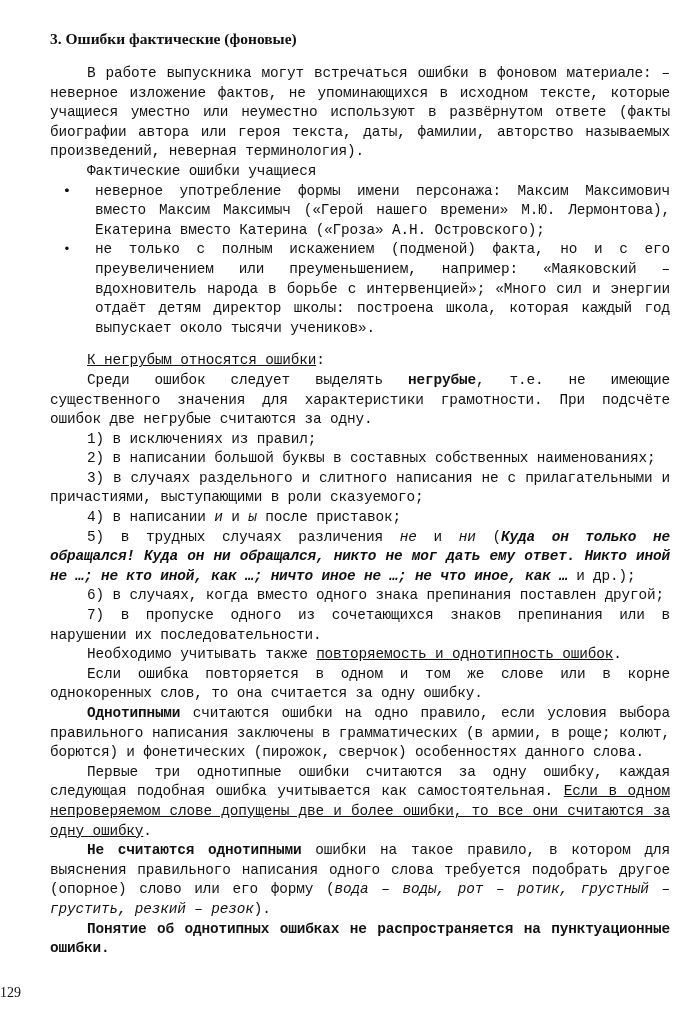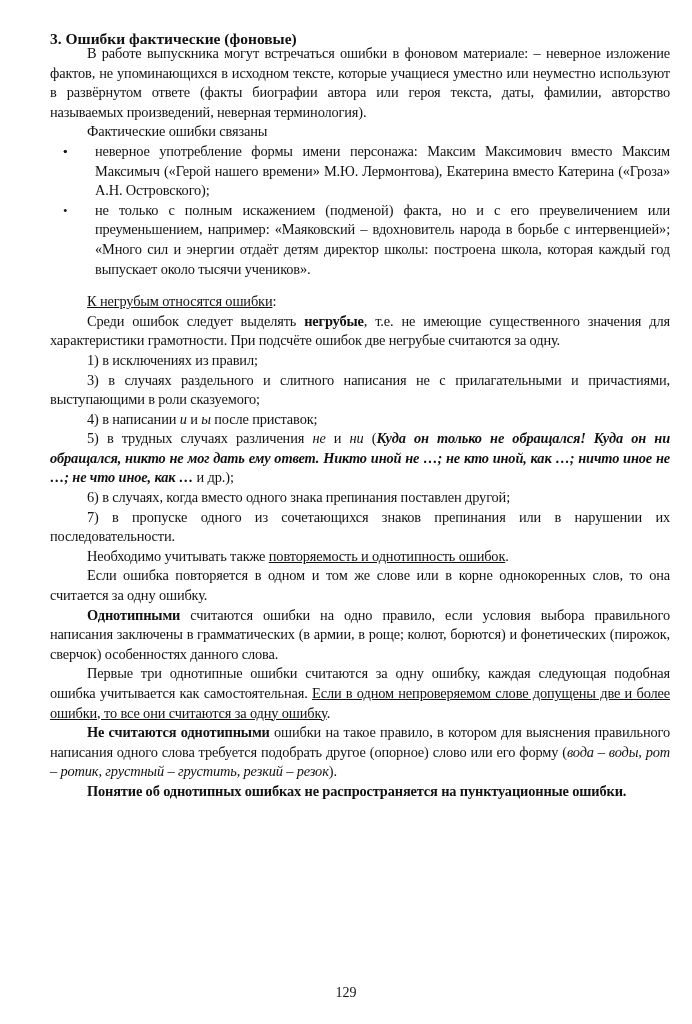--- a/index.html
+++ b/index.html
@@ -1,63 +1,64 @@
 <!DOCTYPE html>
 <html><head>
 <meta charset="utf-8">
 <style>
   html, body { margin:0; padding:0; background:#ffffff; }
   body { width:692px; height:1024px; position:relative; overflow:hidden;
          font-family:"Liberation Serif", serif; color:#111; }
   .page { position:absolute; left:50px; top:0; width:620px; }
   .title { position:absolute; top:30px; left:0; width:620px; 
            font-weight:bold; font-size:15.5px; }
-  .body { position:absolute; top:44px; left:0; width:620px; font-size:14.4px;
-          line-height:19.6px; text-align:justify; letter-spacing:-0.15px; }
+  .body { position:absolute; top:64px; left:0; width:620px; font-size:14.4px;
+          line-height:19.6px; text-align:justify; letter-spacing:-0.15px;font-family:Liberation Mono, monospace; }
   p { margin:0; }
   .ind { text-indent:37px; }
   .ul { list-style:none; margin:0; padding:0; }
   .ul li { position:relative; padding-left:45px; text-align:justify; }
   .ul li .bullet { position:absolute; left:13px; top:0; font-size:13px; }
   .gap { height:13px; }
   .u { text-decoration:underline; }
   b, .b { font-weight:bold; }
   .bi { font-weight:bold; font-style:italic; }
   i { font-style:italic; }
-  .pageno { position:absolute; top:985px; left:0; width:692px; text-align:center;
+  .pageno { position:absolute; top:985px; left:0; width:692px; text-align:left;
             font-size:14px; font-family:"Liberation Serif", serif; }
 </style>
 </head>
 <body>
 
 <div class="page">
   <div class="title">3. Ошибки фактические (фоновые)</div>
 
   <div class="body">
     <p class="ind">В работе выпускника могут встречаться ошибки в фоновом материале: – неверное изложение фактов, не упоминающихся в исходном тексте, которые учащиеся уместно или неуместно используют в развёрнутом ответе (факты биографии автора или героя текста, даты, фамилии, авторство называемых произведений, неверная терминология).</p>
-    <p class="ind">Фактические ошибки связаны</p>
+    <p class="ind">Фактические ошибки учащиеся</p>
     <ul class="ul">
       <li>
         <span class="bullet">•</span>
       </li>
       <li>
         <span class="bullet">•</span>
         <span>неверное употребление формы имени персонажа: Максим Максимович вместо Максим Максимыч («Герой нашего времени» М.Ю. Лермонтова), Екатерина вместо Катерина («Гроза» А.Н. Островского);</span>
       </li>
       <li>
         <span class="bullet">•</span>
         <span>не только с полным искажением (подменой) факта, но и с его преувеличением или преуменьшением, например: «Маяковский – вдохновитель народа в борьбе с интервенцией»; «Много сил и энергии отдаёт детям директор школы: построена школа, которая каждый год выпускает около тысячи учеников».</span>
       </li>
     </ul>
 
     <div class="gap"></div>
 
     <p class="ind"><span class="u">К негрубым относятся ошибки</span><span>:</span></p>
     <p class="ind"><span>Среди ошибок следует выделять </span><b>негрубые</b><span>, т.е. не имеющие существенного значения для характеристики грамотности. При подсчёте ошибок две негрубые считаются за одну.</span></p>
     <p class="ind">1) в исключениях из правил;</p>
+    <p class="ind">2) в написании большой буквы в составных собственных наименованиях;</p>
     <p class="ind">3) в случаях раздельного и слитного написания не с прилагательными и причастиями, выступающими в роли сказуемого;</p>
     <p class="ind"><span>4) в написании </span><i>и</i><span> и </span><i>ы</i><span> после приставок;</span></p>
     <p class="ind"><span>5) в трудных случаях различения </span><i>не</i><span> и </span><i>ни</i><span> (</span><span class="bi">Куда он только не обращался! Куда он ни обращался, никто не мог дать ему ответ. Никто иной не …; не кто иной, как …; ничто иное не …; не что иное, как …</span><span> и др.);</span></p>
     <p class="ind">6) в случаях, когда вместо одного знака препинания поставлен другой;</p>
     <p class="ind">7) в пропуске одного из сочетающихся знаков препинания или в нарушении их последовательности.</p>
 
     <p class="ind"><span>Необходимо учитывать также </span><span class="u">повторяемость и однотипность ошибок</span><span>.</span></p>
     <p class="ind">Если ошибка повторяется в одном и том же слове или в корне однокоренных слов, то она считается за одну ошибку.</p>
 
     <p class="ind"><b>Однотипными</b><span> считаются ошибки на одно правило, если условия выбора правильного написания заключены в грамматических (в армии, в роще; колют, борются) и фонетических (пирожок, сверчок) особенностях данного слова.</span></p>

